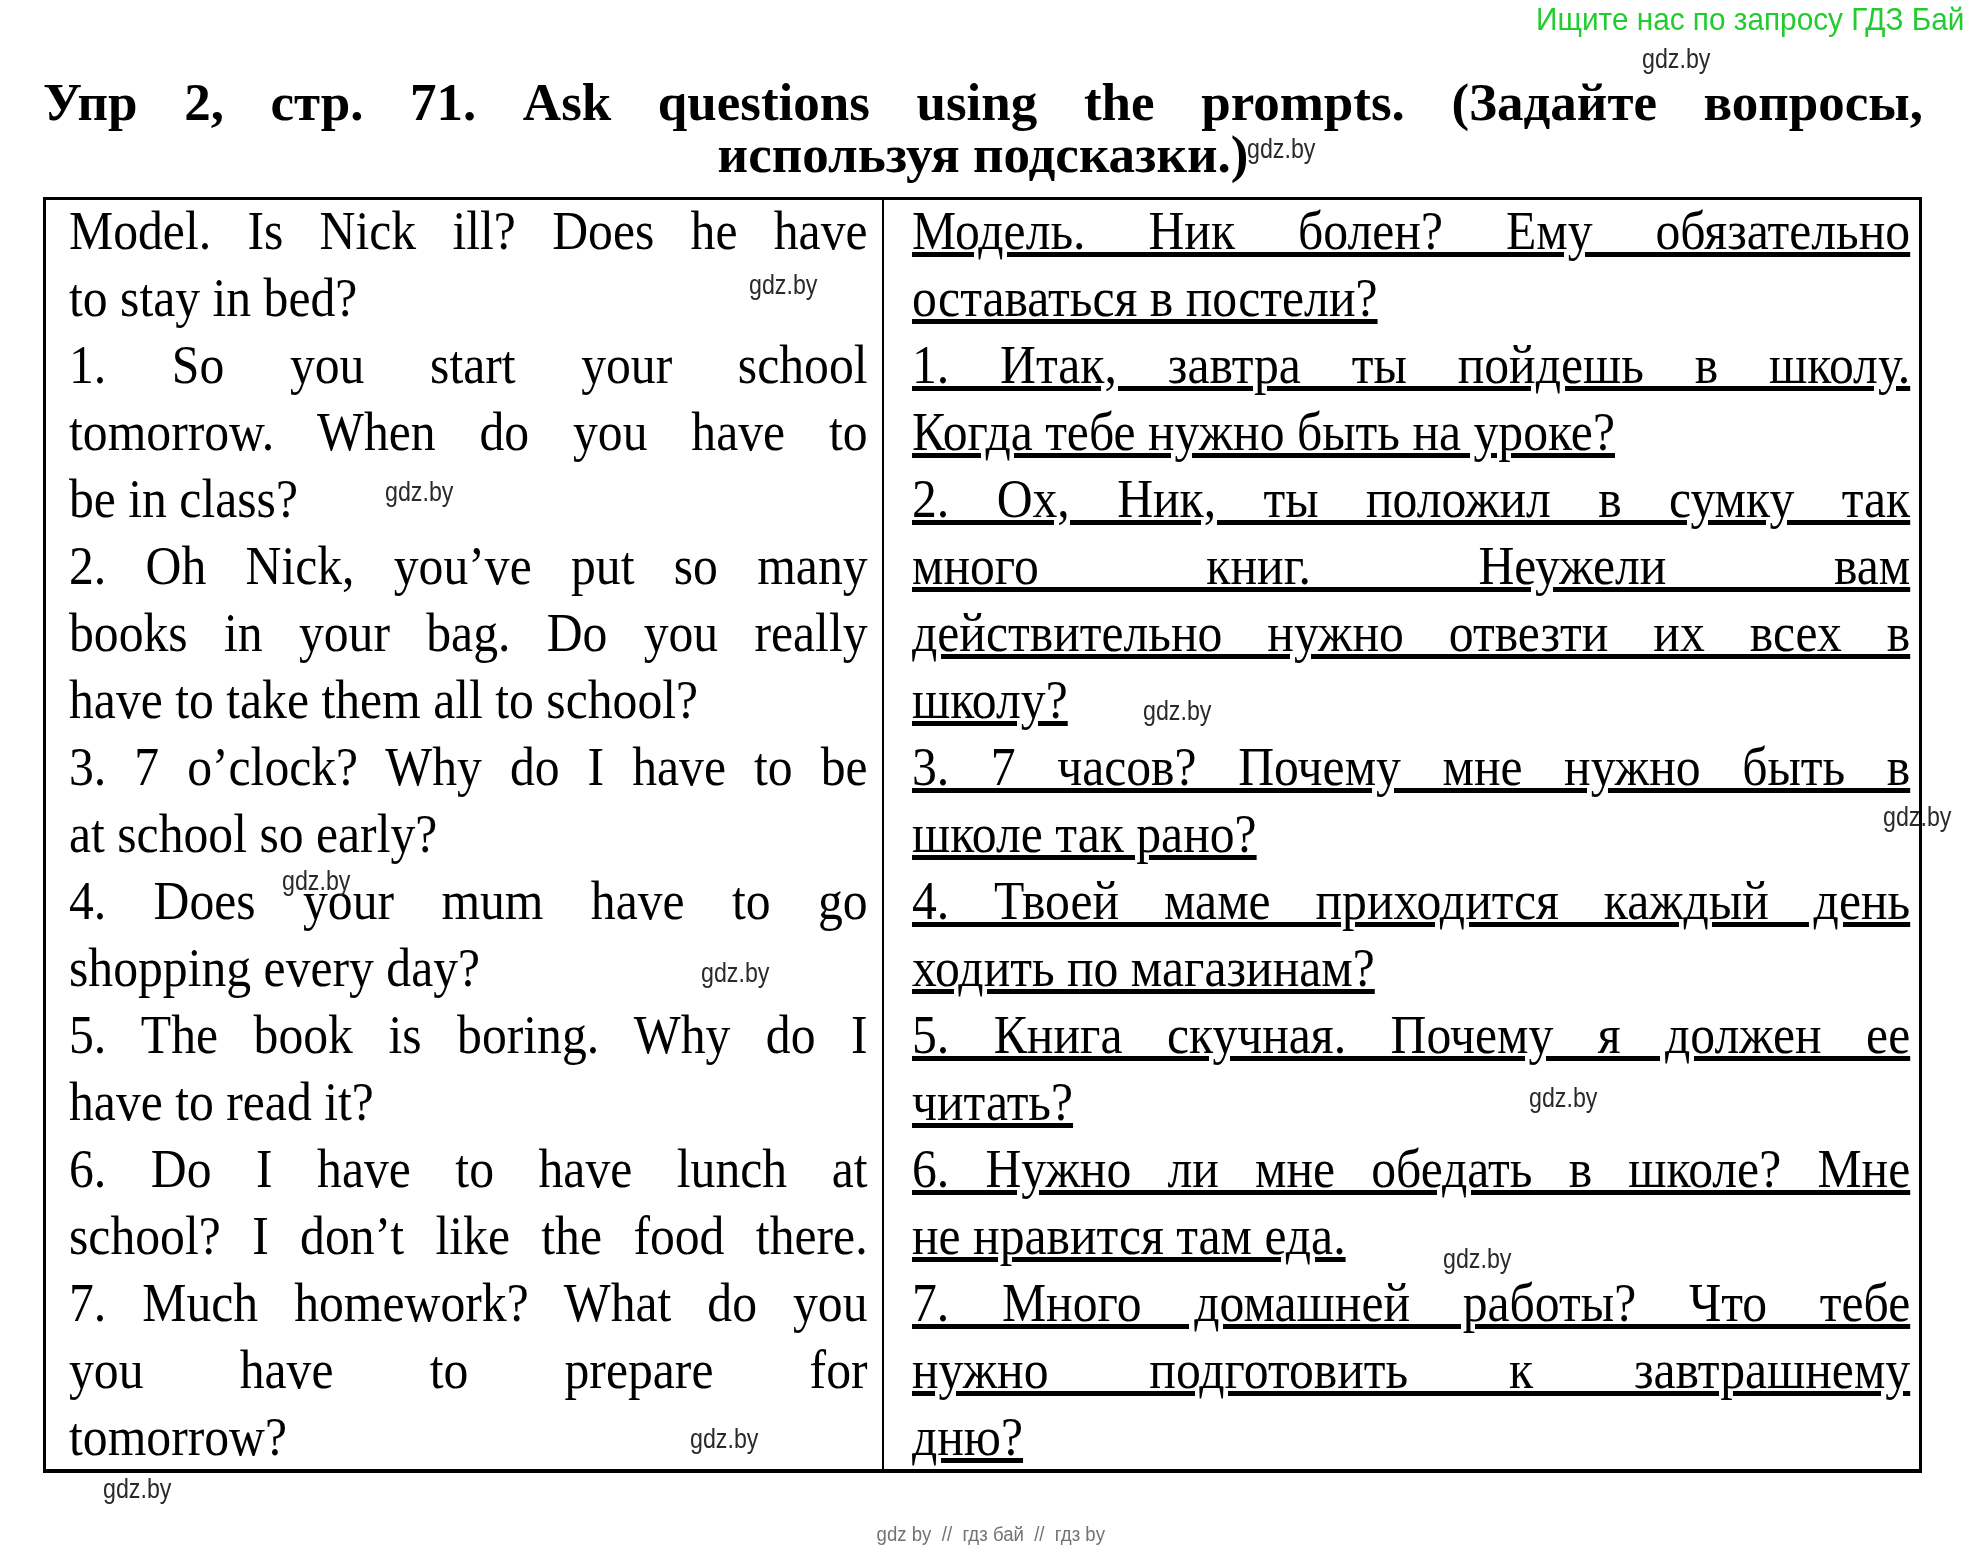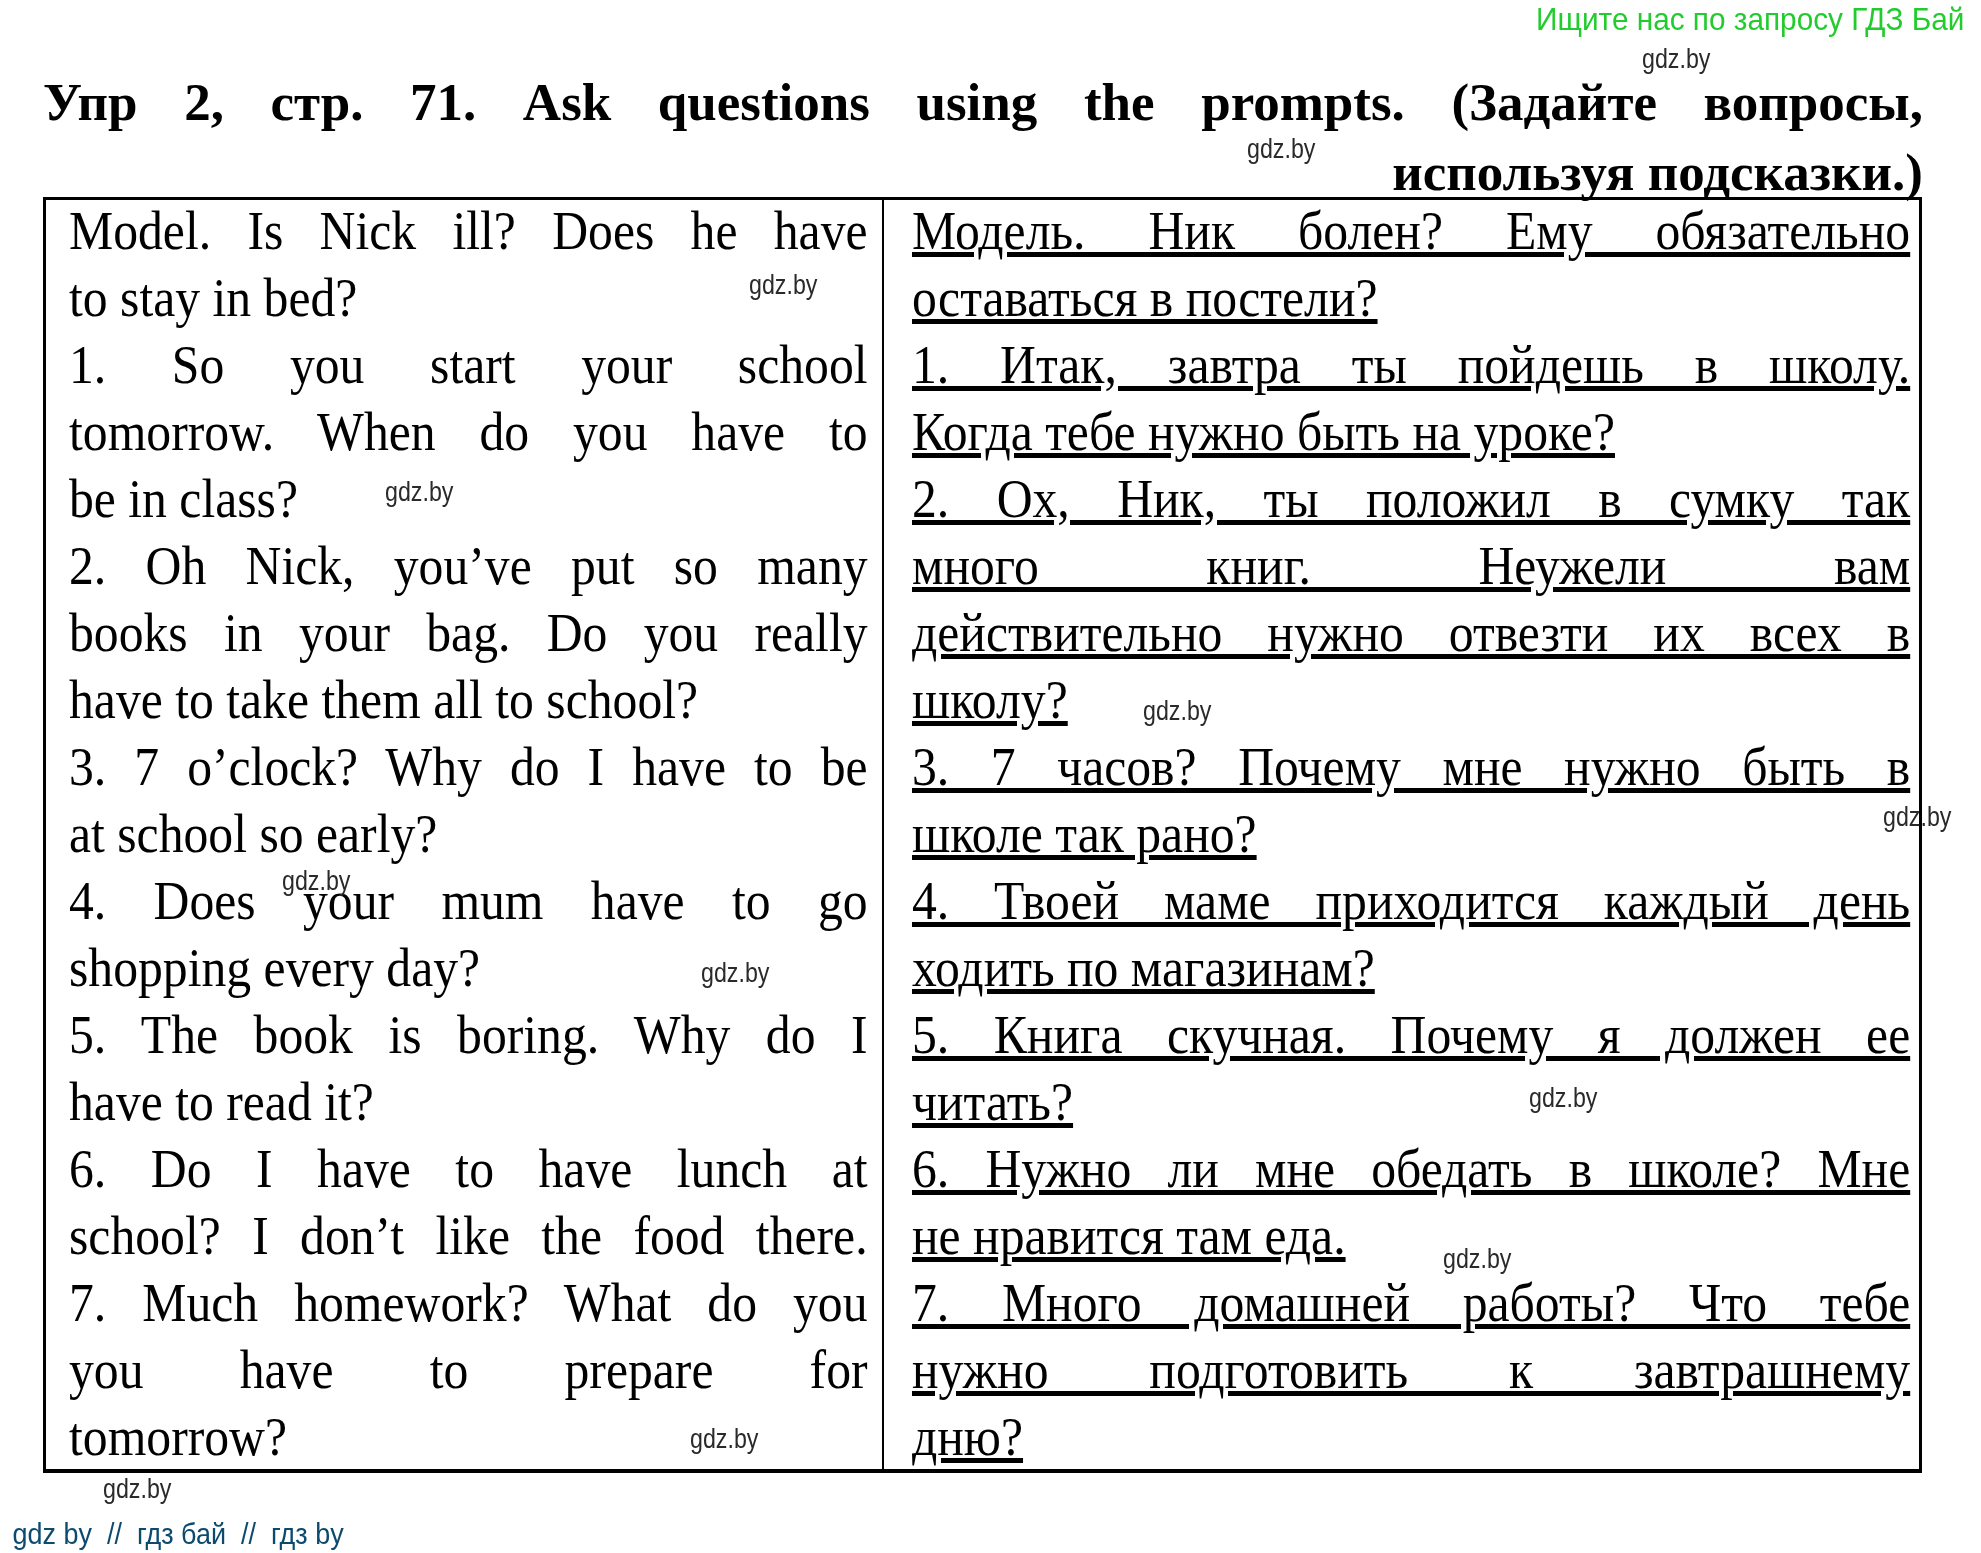--- a/index.html
+++ b/index.html
@@ -12,21 +12,21 @@
   }
   .banner span { display: inline-block; transform: scaleX(0.93); }
 
   .title-line {
     position: absolute; left: 43px;
     font-family: "Liberation Serif", serif; font-weight: bold;
     font-size: 53px; line-height: 60px; color: #000;
     white-space: nowrap;
   }
   .title-line.l1 { top: 72px; width: 1880px; text-align: justify; text-align-last: justify; }
-  .title-line.l2 { top: 142px; width: 1880px; text-align: right; }
+  .title-line.l2 { top: 124px; width: 1880px; text-align: center; }
 
   .doc-table {
     position: absolute; left: 43px; top: 197px; width: 1879px; height: 1276px;
     border: 3px solid #000; border-bottom-width: 4px; box-sizing: border-box;
   }
   .col-divider {
     position: absolute; left: 882px; top: 197px; width: 2px; height: 1276px; background: #000;
   }
 
   .col { position: absolute; top: 198px; }
@@ -45,23 +45,23 @@
   .line.l { text-align: left; }
 
   .wm {
     position: absolute;
     font-family: "Liberation Sans", sans-serif; font-size: 27px; line-height: 30px;
     color: #2a2a2a; transform: scaleX(0.86); transform-origin: left top;
     white-space: nowrap;
   }
 
   .footer {
-    position: absolute; left: 0; top: 1516px; width: 1981px; 
-    font-family: "Liberation Sans", sans-serif; font-size: 29px; line-height: 36px;
-    color: #0c4a6e; white-space: pre;
+    position: absolute; left: 0; top: 1516px; width: 1981px; text-align: center;
+    font-family: "Liberation Sans", sans-serif; font-size: 20px; line-height: 36px;
+    color: #737373; white-space: pre;
   }
   .footer span { display: inline-block; transform: scaleX(0.93); }
 </style>
 </head>
 <body>
 
 <div class="banner"><span>Ищите нас по запросу ГДЗ Бай</span></div>
 
 <div class="title-line l1">Упр 2, стр. 71. Ask questions using the prompts. (Задайте вопросы,</div>
 <div class="title-line l2">используя подсказки.)</div>

